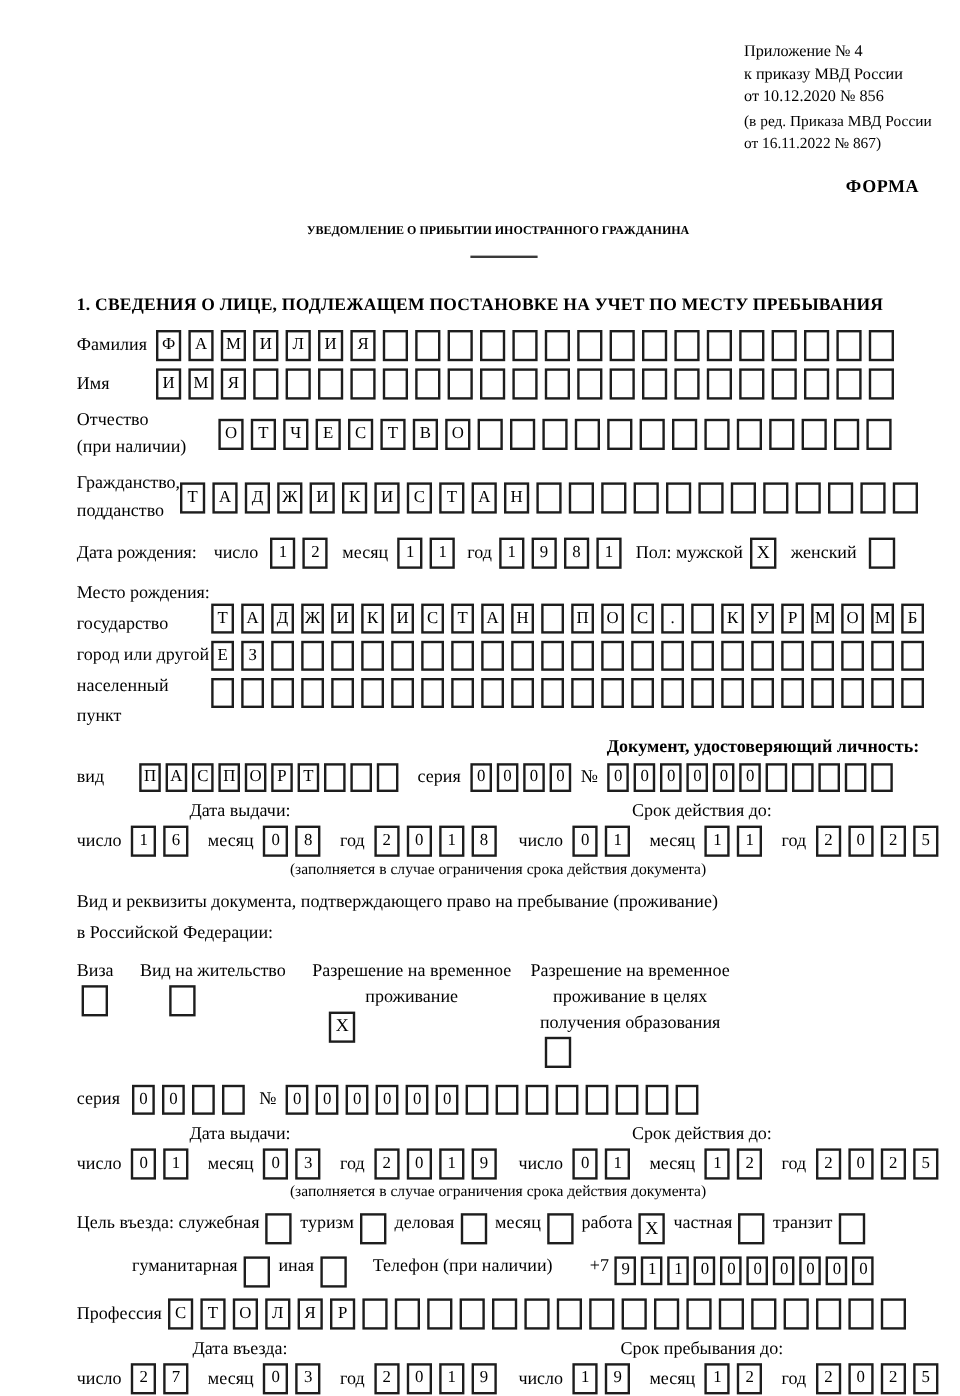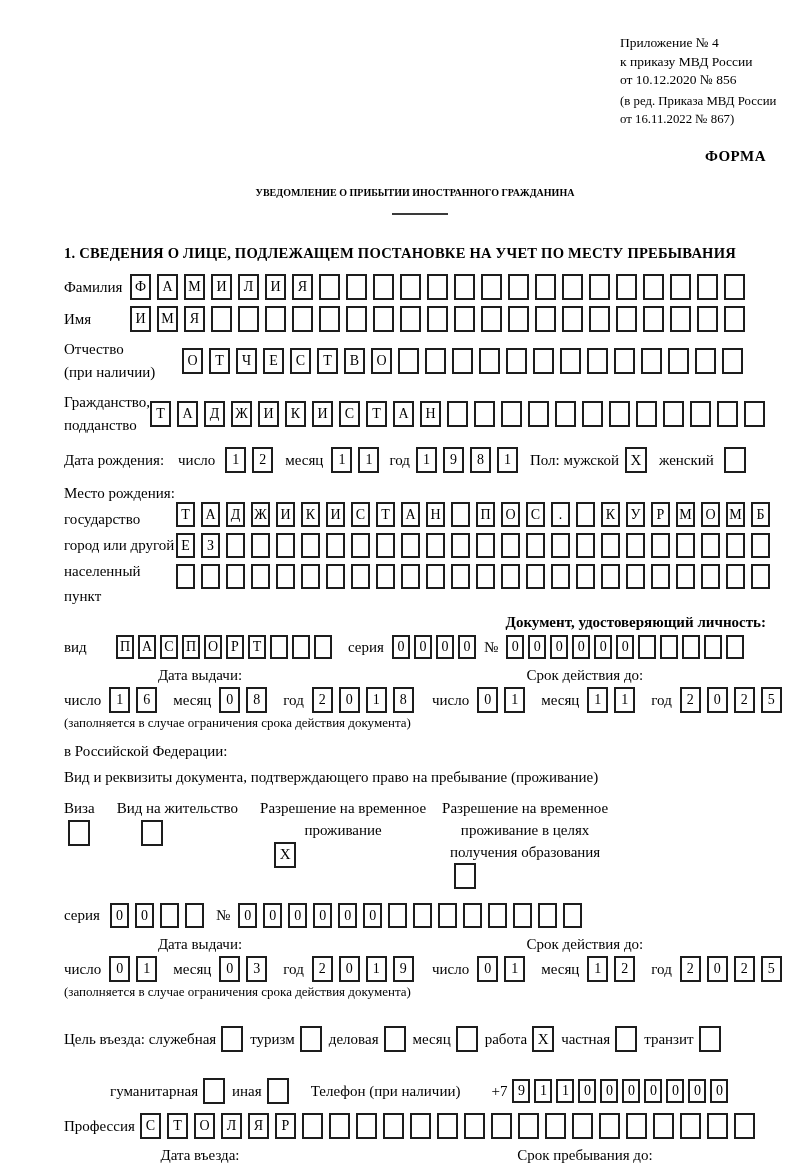--- a/index.html
+++ b/index.html
@@ -34,25 +34,25 @@
   .stack{display:flex;flex-direction:column;}
   .stack .cells{margin-top:6px;}
   .stack .cells:first-child{margin-top:0;}
   .center-b{font-weight:bold;text-align:right;margin-top:10px;}
   .dates{display:flex;margin-top:8px;}
   .dblock{flex:none;}
   .dhead{text-align:center;margin-bottom:3px;}
   .dline{display:flex;align-items:center;}
   .dline .t{margin-right:8px;}
   .dline .cells{margin-right:10px;}
-  .note-r{text-align:left;font-size:13px;margin-top:2px;}
+  .note-r{text-align:center;font-size:13px;margin-top:2px;}
   .permit-row{display:flex;align-items:flex-start;margin-top:8px;}
   .popt{display:flex;align-items:flex-start;flex-direction:column;}
   .popt .txt{text-align:center;line-height:1.45;}
-  .purpose{display:flex;align-items:center;margin-top:26px;}
+  .purpose{display:flex;margin-top:10px;}
   .purpose .t{margin:0 5px 0 7px;}
   .purpose .t:first-child{margin-left:0;}
 </style>
 </head>
 <body>
 
 <div class="page">
 
   <div class="annex">
     <div>Приложение № 4</div>
@@ -384,22 +384,22 @@
               <span class="cell">0</span>
               <span class="cell">2</span>
               <span class="cell">5</span>
             </span>
         </div>
       </div>
     </div>
     <div class="note-r">(заполняется в случае ограничения срока действия документа)</div>
 
     <div style="margin-top:8px;line-height:1.7">
+      <div>Вид и реквизиты документа, подтверждающего право на пребывание (проживание)</div>
       <div>в Российской Федерации:</div>
-      <div>Вид и реквизиты документа, подтверждающего право на пребывание (проживание)</div>
     </div>
 
     <div class="permit-row">
       <span class="popt">
         <span class="txt">Виза</span>
         <span class="cb" style="margin-left:4px"></span>
       </span>
       <span class="popt" style="margin-left:22px">
         <span class="txt">Вид на жительство</span>
         <span class="cb" style="margin-left:24px"></span>

